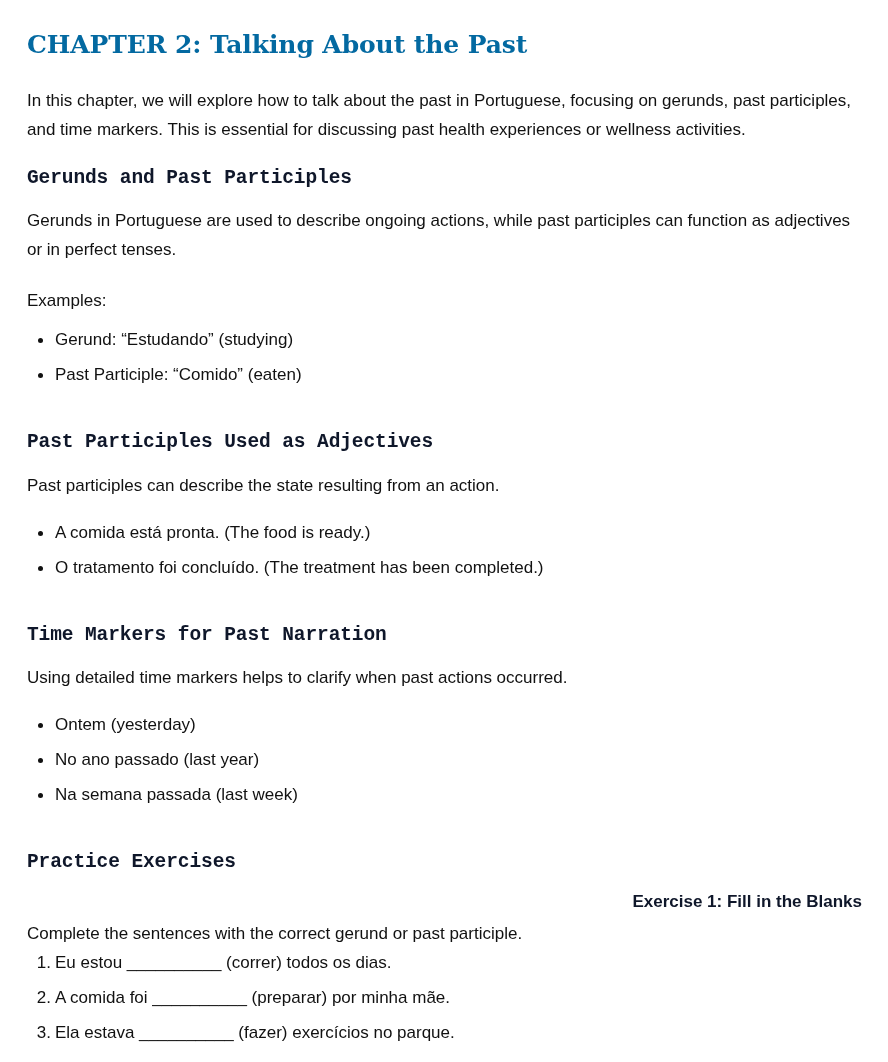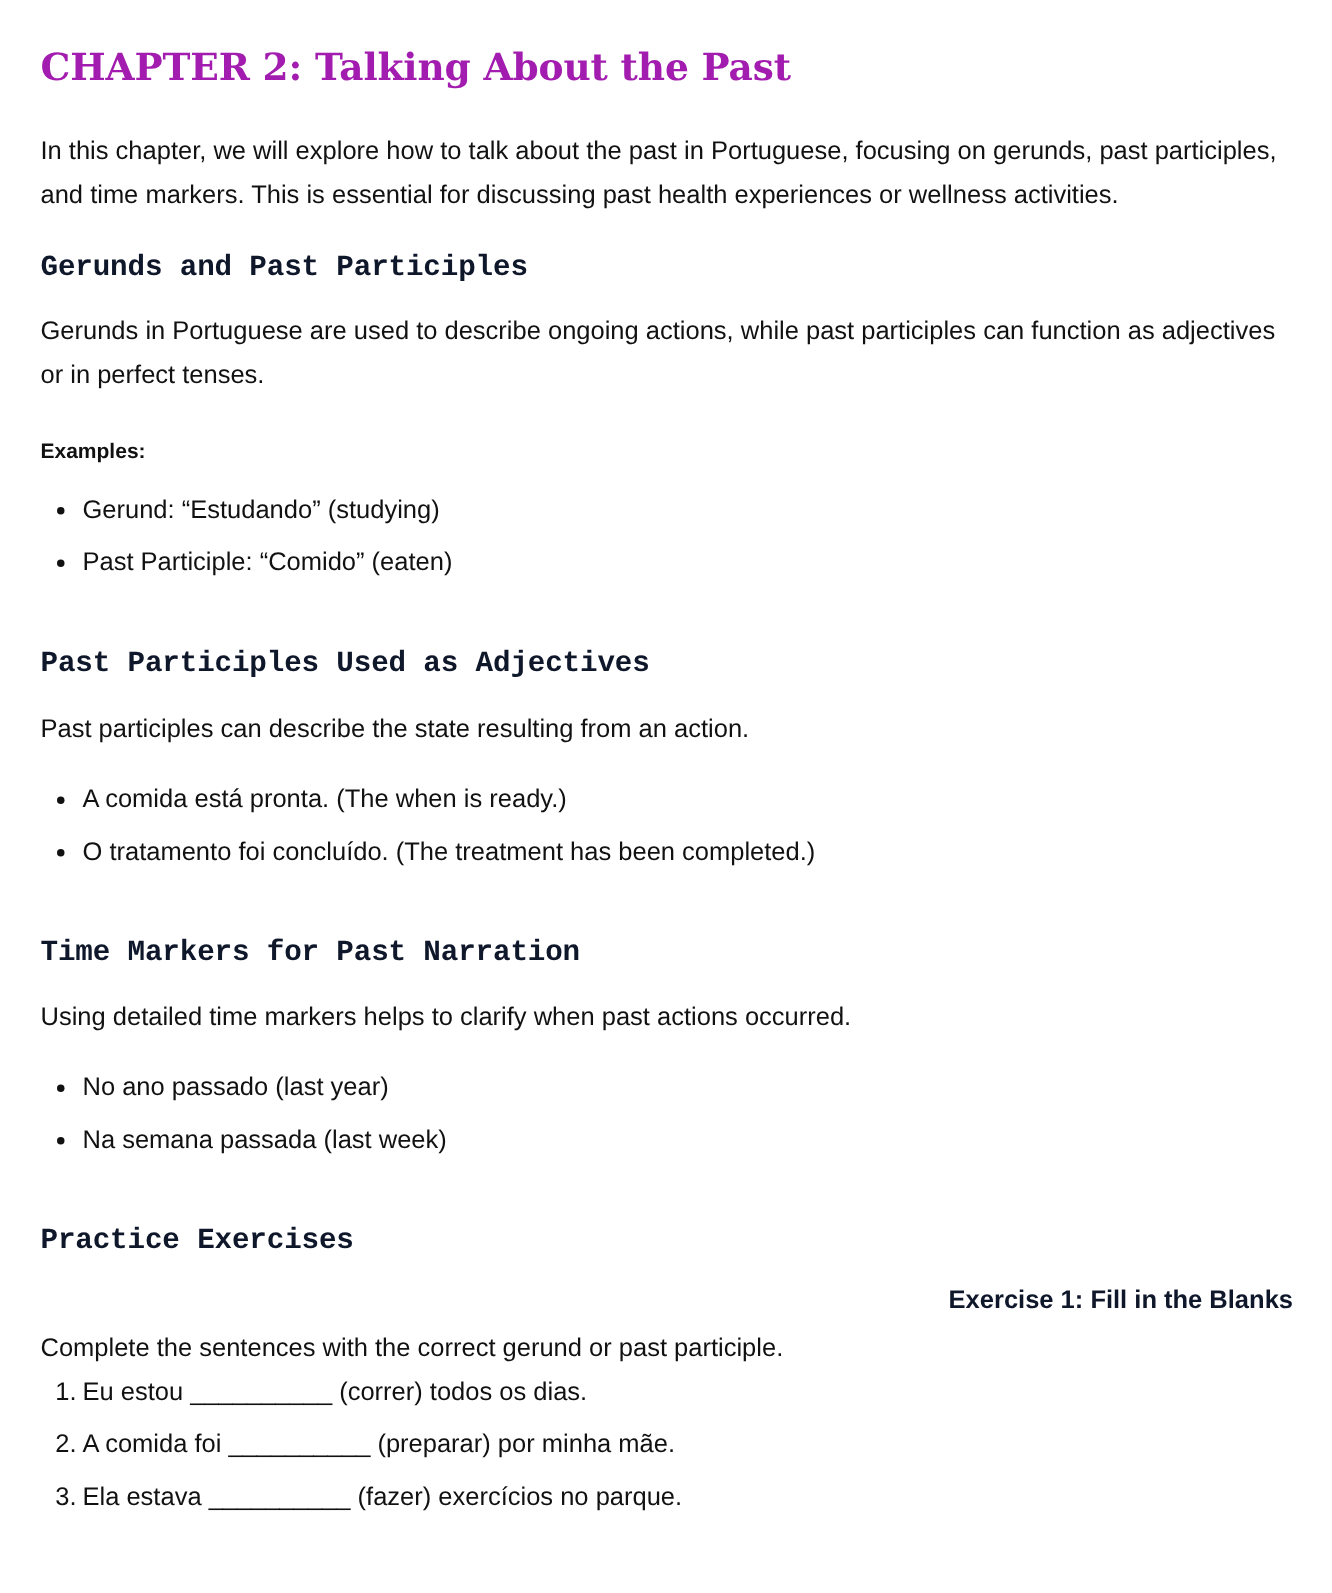--- a/index.html
+++ b/index.html
@@ -22,21 +22,21 @@
     background: #ffffff;
     overflow: hidden;
   }
   .chapter-title {
     font-family: "DejaVu Serif", serif;
     font-weight: bold;
     font-size: 25px;
     line-height: 1.2;
     letter-spacing: -0.1px;
     margin: 0 0 26px 0;
-    color: #a21caf;
+    color: #0369a1;
   }
   h2.section-heading {
     font-family: Liberation Mono, monospace;
     font-weight: bold;
     font-size: 19.5px;
     line-height: 1.25;
     letter-spacing: -0.1px;
     margin: 0 0 16px 0;
     color: #0f172a;
   }
@@ -55,22 +55,22 @@
     line-height: 29px;
     margin: 0 0 22px 0;
     color: #111111;
     max-width: 836px;
   }
   p.body-text.tight {
     margin-bottom: 4px;
   }
   p.label-text {
     font-family: "Liberation Sans", sans-serif;
-    font-weight: bold;
-    font-size: 14px;
+    font-weight: normal;
+    font-size: 17px;
     line-height: 29px;
     margin: 0 0 14px 0;
     color: #111111;
   }
   ul.bullet-list {
     list-style: none;
     margin: 0 0 26px 0;
     padding: 0;
   }
   ul.bullet-list > li {
@@ -145,31 +145,32 @@
     <li>Past Participle: “Comido” (eaten)</li>
   </ul>
 
   <div class="sec-gap-lg"></div>
 
   <h2 class="section-heading">Past Participles Used as Adjectives</h2>
 
   <p class="body-text">Past participles can describe the state resulting from an action.</p>
 
   <ul class="bullet-list">
-    <li>A comida está pronta. (The when is ready.)</li>
+    <li>A comida está pronta. (The food is ready.)</li>
     <li>O tratamento foi concluído. (The treatment has been completed.)</li>
   </ul>
 
   <div class="sec-gap-lg"></div>
 
   <h2 class="section-heading">Time Markers for Past Narration</h2>
 
   <p class="body-text">Using detailed time markers helps to clarify when past actions occurred.</p>
 
   <ul class="bullet-list">
+    <li>Ontem (yesterday)</li>
     <li>No ano passado (last year)</li>
     <li>Na semana passada (last week)</li>
   </ul>
 
   <div class="sec-gap-lg"></div>
 
   <h2 class="section-heading">Practice Exercises</h2>
 
   <h3 class="sub-heading">Exercise 1: Fill in the Blanks</h3>
 

